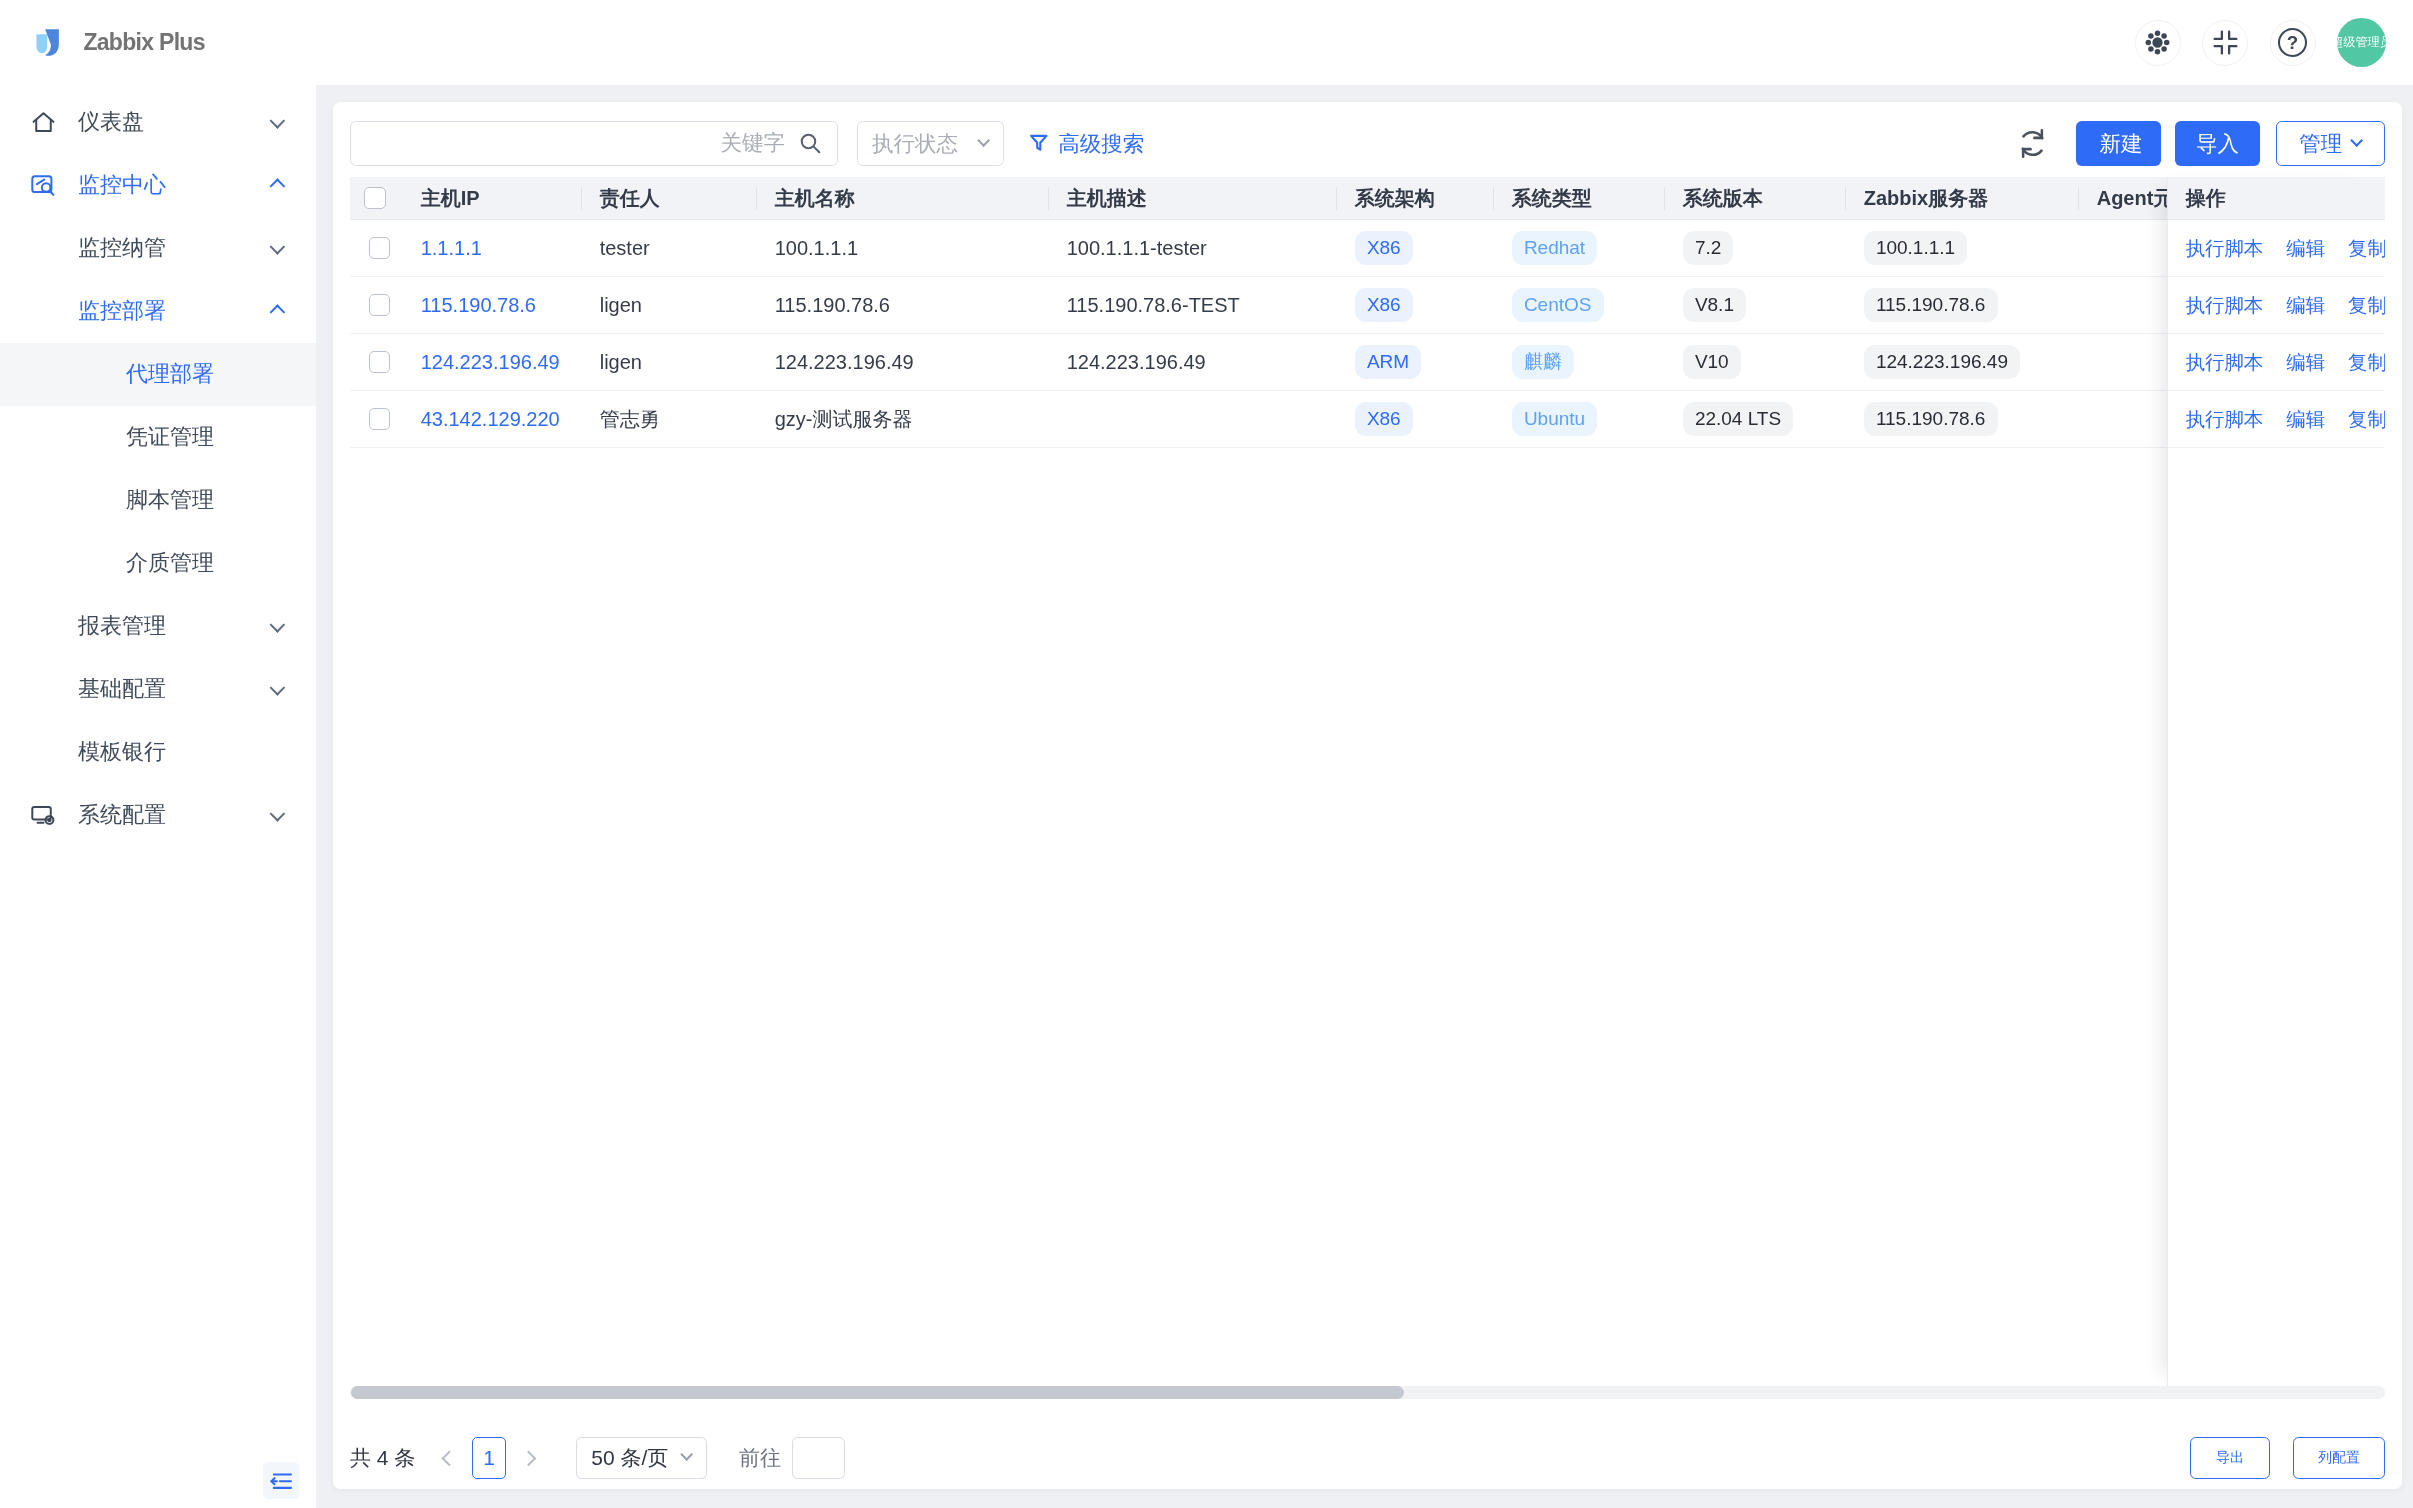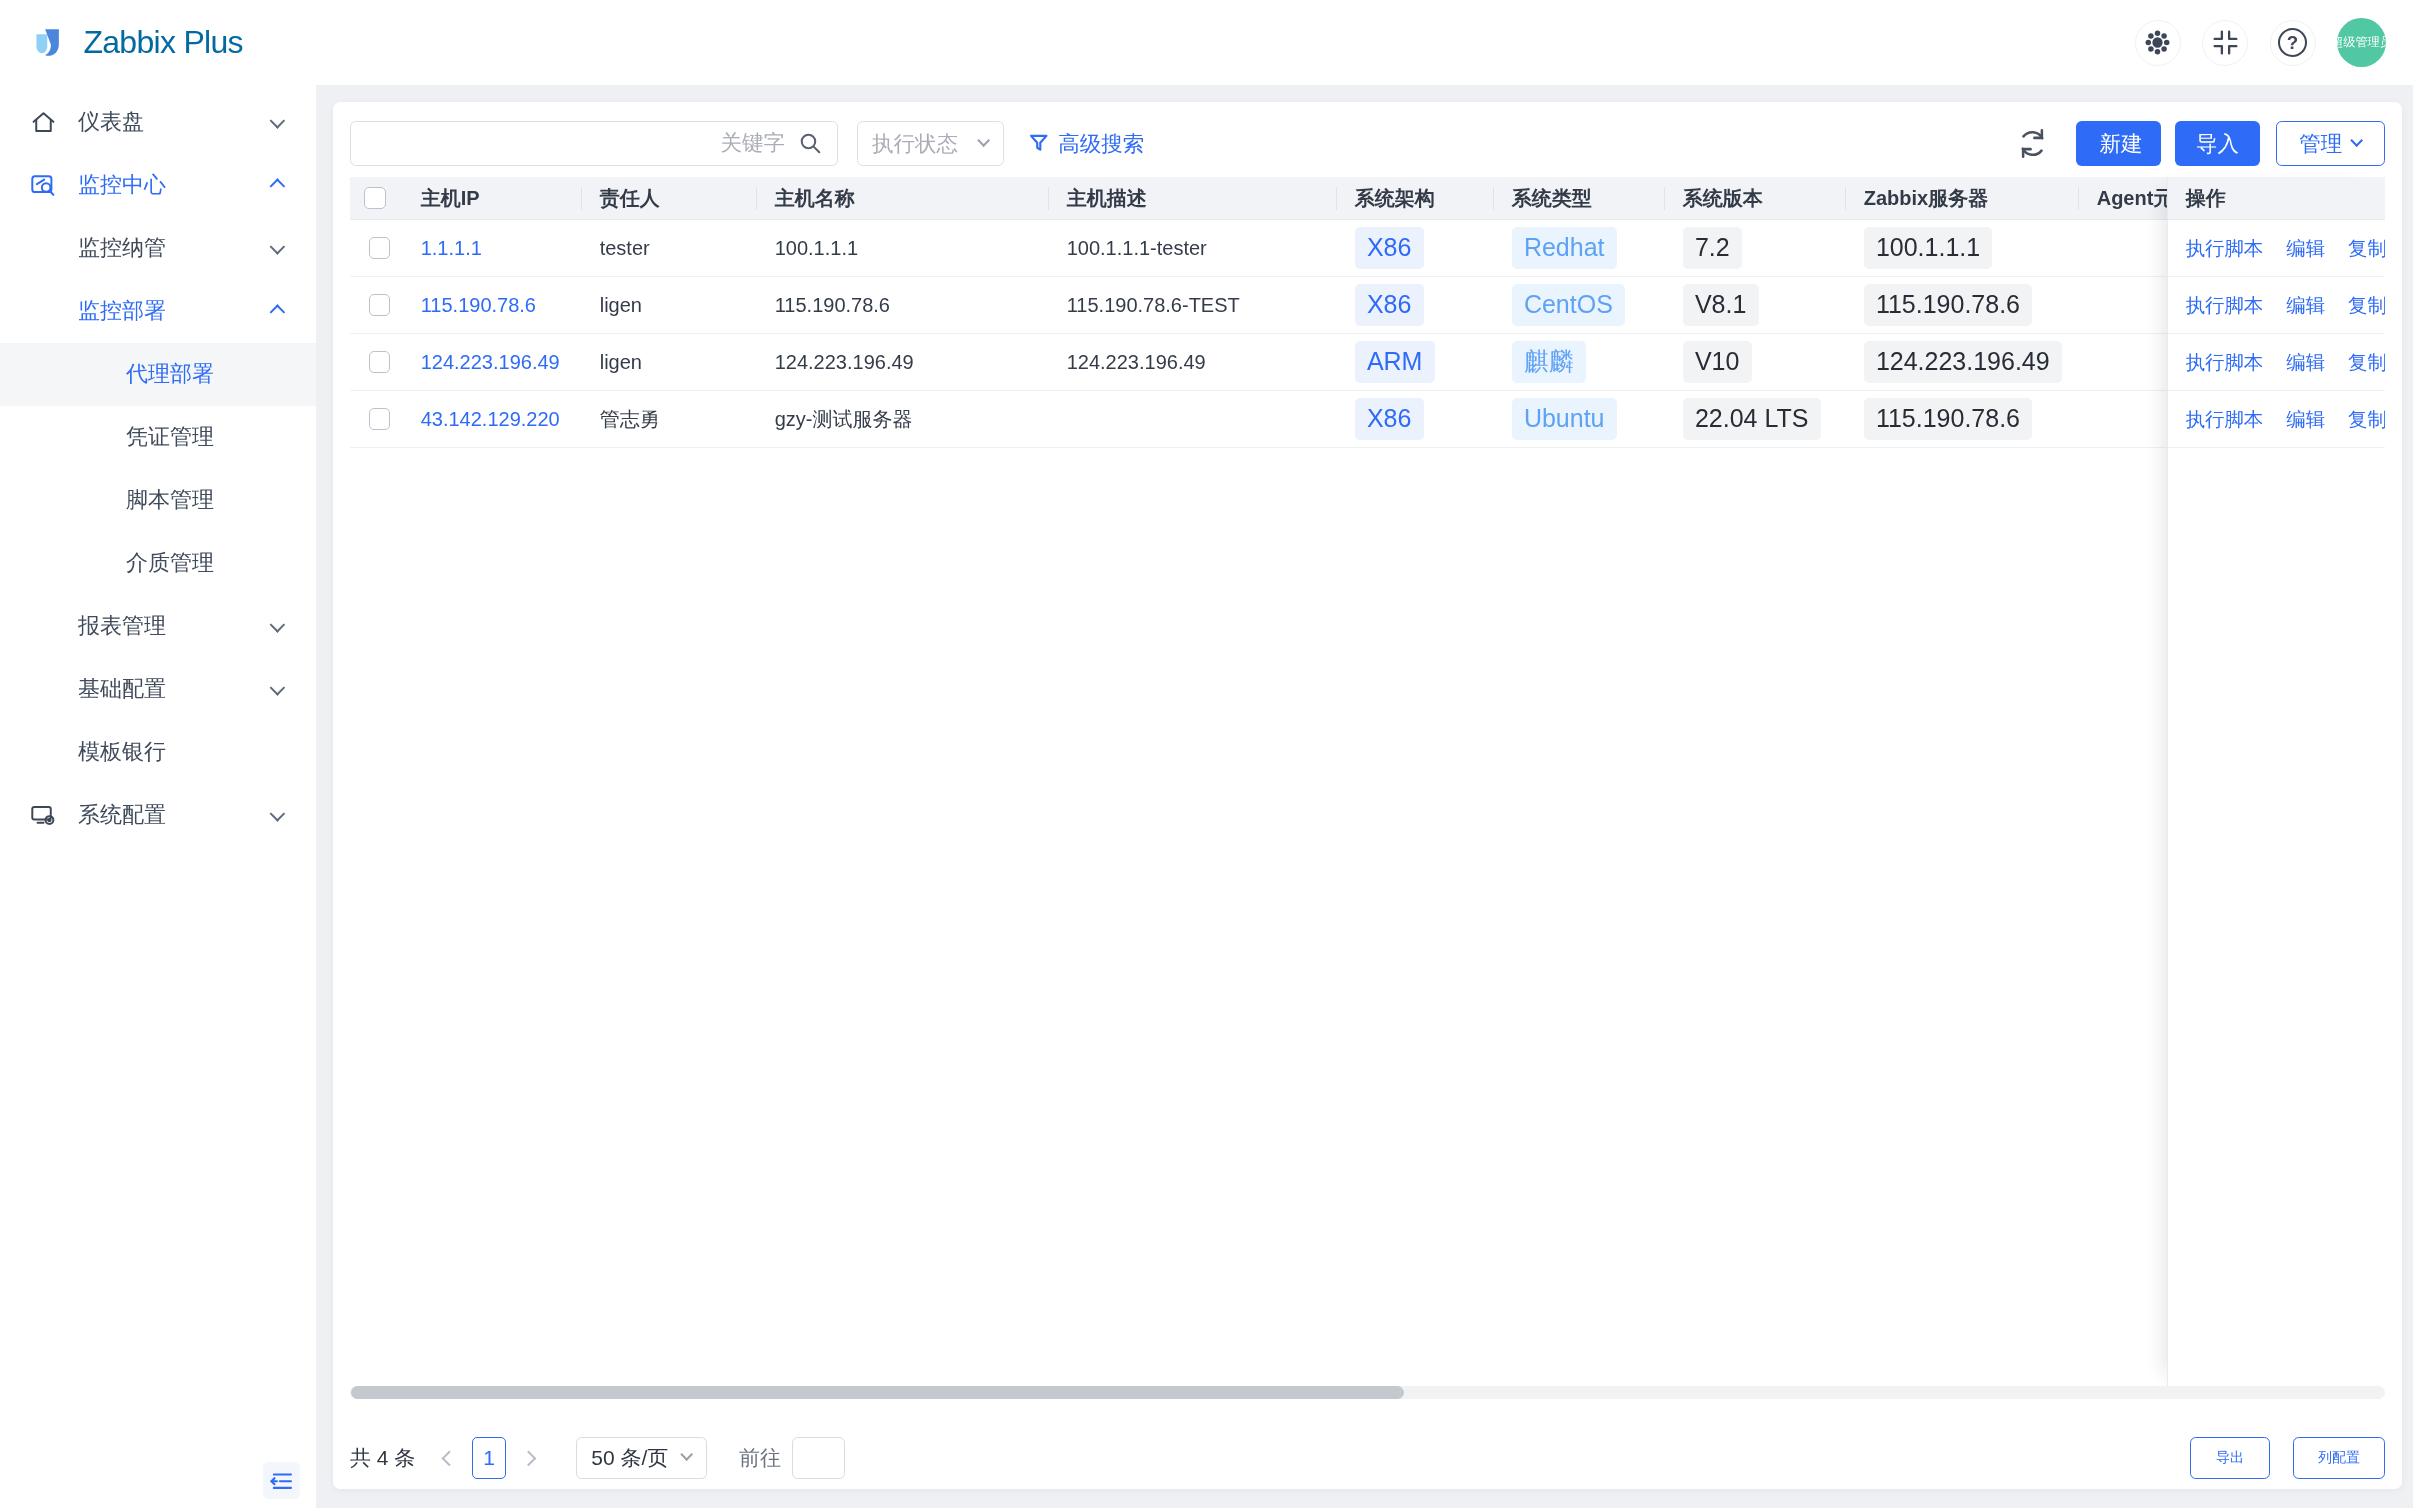--- a/index.html
+++ b/index.html
@@ -10,21 +10,21 @@
     font-family:"Liberation Sans","DejaVu Sans",sans-serif;
     color:#303540;
   }
   button { border:none; background:none; font-family:inherit; cursor:pointer; }
   input { font-family:inherit; }
 
   
   .app-header{position:absolute;top:0;left:0;right:0;height:85px;background:#fff;display:flex;align-items:center;padding:0 27px;z-index:6;}
   .logo{display:flex;align-items:center;gap:14.4px;}
   .logo svg{width:42px;height:42px;display:block;}
-  .app-title{font-size:32px;font-weight:400;color:#0369a1;letter-spacing:-0.7px;}
+  .app-title{font-size:23px;font-weight:700;color:#737373;letter-spacing:-0.7px;}
   .hdr-right{margin-left:auto;display:flex;align-items:center;gap:21.5px;}
   .hdr-btn{width:46px;height:46px;border-radius:50%;border:1.4px solid #f0f1f4;display:flex;align-items:center;justify-content:center;color:#3d4757;background:#fff;}
   .hdr-btn svg{width:29px;height:29px;stroke:currentColor;fill:none;stroke-width:3.2;stroke-linecap:round;stroke-linejoin:round;}
   .help-q{width:29px;height:29px;border:2.2px solid currentColor;border-radius:50%;display:flex;align-items:center;justify-content:center;font-size:18.7px;font-weight:700;color:#3d4757;}
   .avatar{width:49px;height:49px;border-radius:50%;background:var(--avatar-bg);color:#fff;font-size:12.2px;display:flex;align-items:center;justify-content:center;white-space:nowrap;overflow:hidden;}
 
   
   .sidebar{position:absolute;top:85px;left:0;bottom:0;width:316px;background:#fff;padding-top:5.7px;z-index:5;}
   .s-item{height:63px;display:flex;align-items:center;font-size:22px;color:#3f4a5a;cursor:pointer;position:relative;}
   .s-icon{width:29px;height:29px;margin-left:29px;flex:0 0 auto;color:#3d4757;}
@@ -67,21 +67,21 @@
 
   
   .table-wrap{position:absolute;left:17px;right:17px;top:75px;height:1210px;}
   .grid{display:grid;grid-template-columns:52px 179px 175px 292px 288px 157px 171px 181px 233px 89px 218px;}
   .th{height:43px;background:#f2f3f6;display:flex;align-items:center;padding-left:18.7px;font-size:20px;font-weight:700;color:#333b49;position:relative;white-space:nowrap;overflow:hidden;border-bottom:1.4px solid #e6e9ee;}
   .th.sep::before{content:"";position:absolute;left:0;top:10px;height:23px;width:1.4px;background:#dfe3ea;}
   .th-cb,.td-cb{padding-left:14.4px;}
   .td{height:57px;display:flex;align-items:center;padding-left:18.7px;border-bottom:1.4px solid #eef0f3;font-size:20px;color:#353c49;white-space:nowrap;overflow:hidden;background:#fff;}
   .cb{width:21.5px;height:21.5px;border:1.4px solid #bcc2cc;border-radius:5px;background:#fff;flex:0 0 auto;cursor:pointer;}
   .ip-link{color:var(--accent);text-decoration:none;cursor:pointer;}
-  .tag{padding:5px 12.2px;border-radius:5px;font-size:25px;line-height:1.25;}
+  .tag{padding:5px 12.2px;border-radius:11px;font-size:19px;line-height:1.25;}
   .tag-arch{background:var(--arch-tag-bg);color:var(--accent);}
   .tag-type{background:var(--type-tag-bg);color:var(--type-tag-text);}
   .tag-gray{background:var(--gray-tag-bg);color:#272c35;}
   .td.ops{gap:23px;font-size:19.4px;}
   .act{color:var(--accent);cursor:pointer;}
   .fixed-edge{position:absolute;top:0;bottom:0;right:0;width:218px;border-left:1.4px solid #e7eaef;box-shadow:-16px 0 18.7px -13px rgba(31,37,51,.12);pointer-events:none;}
 
   
   .hscroll-track{position:absolute;left:17px;right:17px;top:1284px;height:13px;border-radius:6.5px;background:#f1f2f4;}
   .hscroll-thumb{position:absolute;left:1.4px;top:0;width:1053px;height:13px;border-radius:6.5px;background:#c4c8cf;cursor:pointer;}

